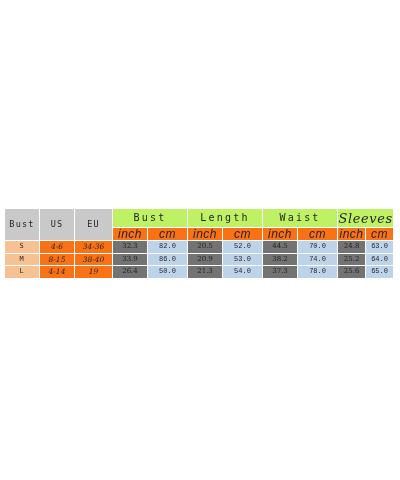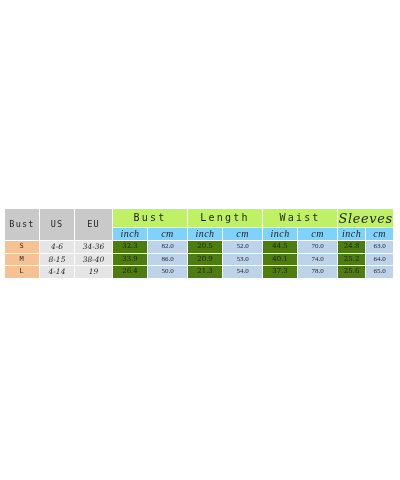--- a/index.html
+++ b/index.html
@@ -57,51 +57,51 @@
     letter-spacing: 2.2px;
     height: 18px;
   }
   .hdr-group.italicized {
     font-family: "DejaVu Serif", serif;
     font-style: italic;
     font-size: 13px;
     letter-spacing: 0.6px;
   }
   .hdr-unit {
-    background: #7dd3fc;
-    font-family: Liberation Serif, serif;
+    background: #f97316;
+    font-family: Liberation Sans, sans-serif;
     font-style: italic;
-    font-size: 10px;
+    font-size: 12px;
     letter-spacing: 0.5px;
     height: 12px;
   }
 
   
   tbody tr { height: 12.5px; }
 
   .cell-size {
     background: #f6c193;
     font-family: "DejaVu Sans Mono", monospace;
     font-size: 7px;
     letter-spacing: 0.6px;
   }
   .cell-region {
-    background: #e5e5e5;
+    background: #f97316;
     font-family: "DejaVu Serif", serif;
     font-style: italic;
     font-size: 7.5px;
   }
   .cell-inch {
-    background: #4d7c0f;
+    background: #737373;
     font-family: "DejaVu Serif", serif;
     font-size: 7px;
   }
   .cell-cm {
     background: #bdd3ea;
-    font-family: Liberation Serif, serif;
+    font-family: Liberation Mono, monospace;
     font-size: 7px;
   }
 </style>
 </head>
 <body>
 
 <div id="chart-wrap">
   <table class="size-chart">
     <colgroup>
       <col style="width:35px">
@@ -155,21 +155,21 @@
         <td class="cell-cm">63.0</td>
       </tr>
       <tr>
         <td class="cell-size">M</td>
         <td class="cell-region">8-15</td>
         <td class="cell-region">38-40</td>
         <td class="cell-inch">33.9</td>
         <td class="cell-cm">86.0</td>
         <td class="cell-inch">20.9</td>
         <td class="cell-cm">53.0</td>
-        <td class="cell-inch">40.1</td>
+        <td class="cell-inch">38.2</td>
         <td class="cell-cm">74.0</td>
         <td class="cell-inch">25.2</td>
         <td class="cell-cm">64.0</td>
       </tr>
       <tr>
         <td class="cell-size">L</td>
         <td class="cell-region">4-14</td>
         <td class="cell-region">19</td>
         <td class="cell-inch">26.4</td>
         <td class="cell-cm">50.0</td>

